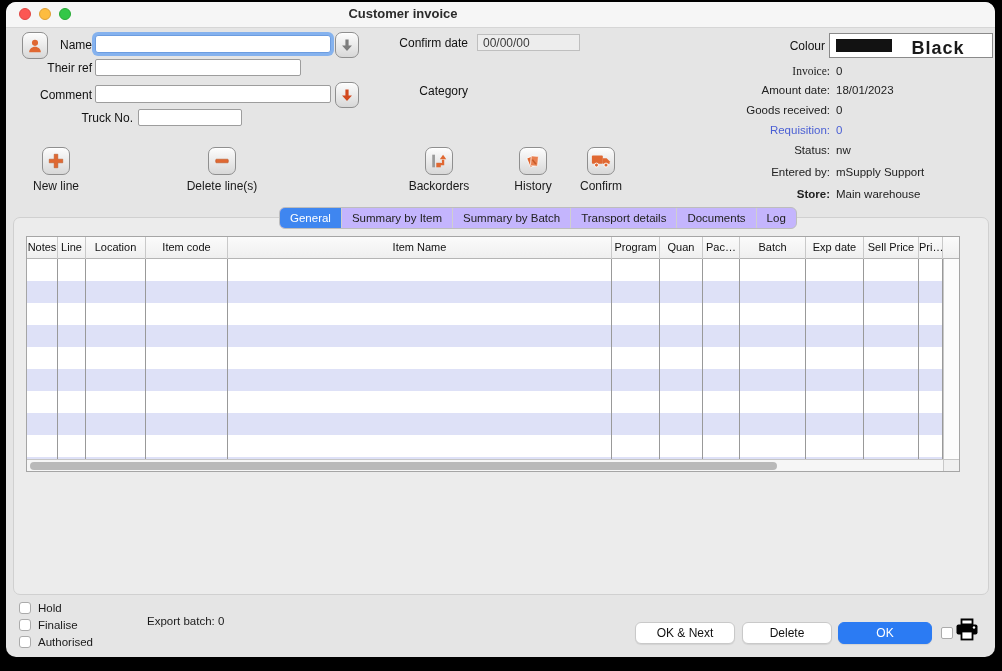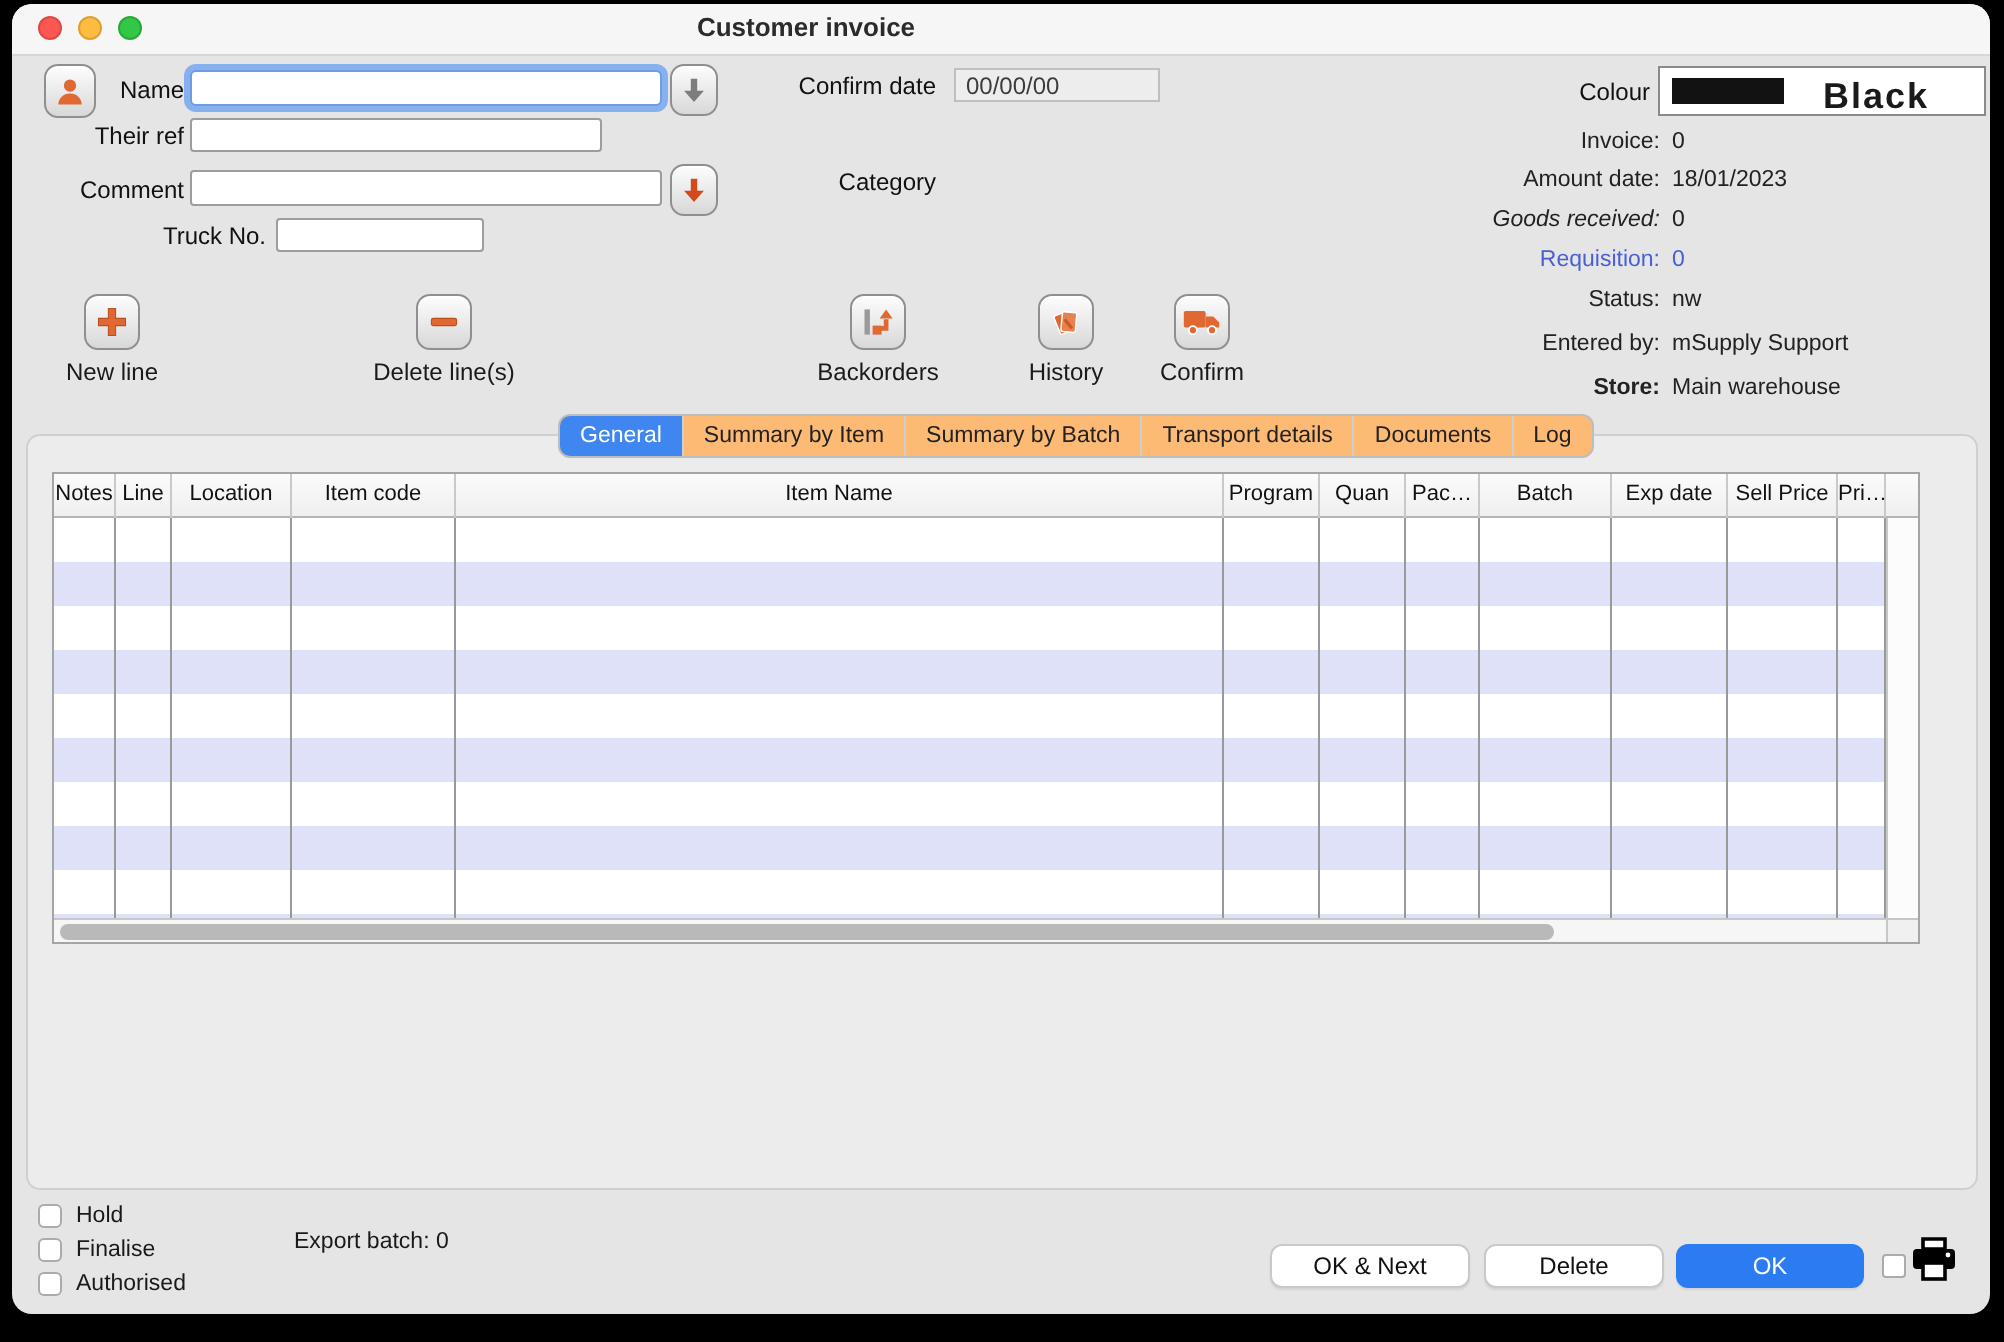--- a/index.html
+++ b/index.html
@@ -38,21 +38,21 @@
   
   .colourbtn{position:absolute;background:#fff;border:1px solid #8a8a8a;box-sizing:border-box;}
   .swatch{position:absolute;left:6px;top:5px;width:56px;height:13px;background:#121212;}
   .colourname{position:absolute;left:62px;right:8px;top:4px;text-align:center;font-weight:bold;
               font-size:18px;letter-spacing:1px;}
   
   .info-label{position:absolute;left:680px;width:150px;text-align:right;font-size:11.5px;color:#222;}
   .info-value{position:absolute;left:836px;width:160px;text-align:left;font-size:11.5px;color:#222;}
   .linkblue{color:var(--link-blue) !important;}
   
-  .tabs{position:absolute;left:279px;top:207px;height:20px;display:inline-flex;background:#fdba74;
+  .tabs{position:absolute;left:279px;top:207px;height:20px;display:inline-flex;background:#c4b5fd;
         border:1px solid #bdbdbd;border-radius:6px;overflow:hidden;z-index:3;}
   .tab{padding:0 10px;line-height:20px;font-size:11.5px;color:#222;border-right:1px solid #cfcfcf;}
   .tab:last-child{border-right:none;}
   .tab.selected{background:var(--tab-blue);color:#fff;}
   
   .panel{position:absolute;left:13px;top:217px;width:976px;height:378px;background:#ececec;
          border:1px solid #d0d0d0;border-radius:7px;box-sizing:border-box;z-index:1;}
   
   .tablewrap{position:absolute;left:26px;top:236px;width:934px;height:236px;background:#fff;
              border:1px solid #a5a5a5;box-sizing:border-box;z-index:2;}
@@ -139,25 +139,25 @@
   <div class="disabledfield" style="left:477px;top:34px;width:103px;height:17px;">00/00/00</div>
 
   <div class="lbl" style="left:400px;width:68px;top:84px;">Category</div>
 
   <div class="lbl" style="left:765px;width:60px;top:39px;">Colour</div>
   <div class="colourbtn" style="left:829px;top:33px;width:164px;height:25px;">
     <div class="swatch"></div>
     <div class="colourname">Black</div>
   </div>
 
-  <div class="info-label" style="top:65px;">Invoice:</div>
+  <div class="info-label" style="top:65px;font-family:Liberation Serif, serif;">Invoice:</div>
   <div class="info-value" style="top:65px;">0</div>
   <div class="info-label" style="top:84px;">Amount date:</div>
   <div class="info-value" style="top:84px;">18/01/2023</div>
-  <div class="info-label" style="top:104px;font-style:italic;">Goods received:</div>
+  <div class="info-label" style="top:104px;">Goods received:</div>
   <div class="info-value" style="top:104px;">0</div>
   <div class="info-label linkblue" style="top:124px;">Requisition:</div>
   <div class="info-value linkblue" style="top:124px;">0</div>
   <div class="info-label" style="top:144px;">Status:</div>
   <div class="info-value" style="top:144px;">nw</div>
   <div class="info-label" style="top:166px;">Entered by:</div>
   <div class="info-value" style="top:166px;">mSupply Support</div>
   <div class="info-label" style="top:188px;font-weight:bold;">Store:</div>
   <div class="info-value" style="top:188px;">Main warehouse</div>
 

